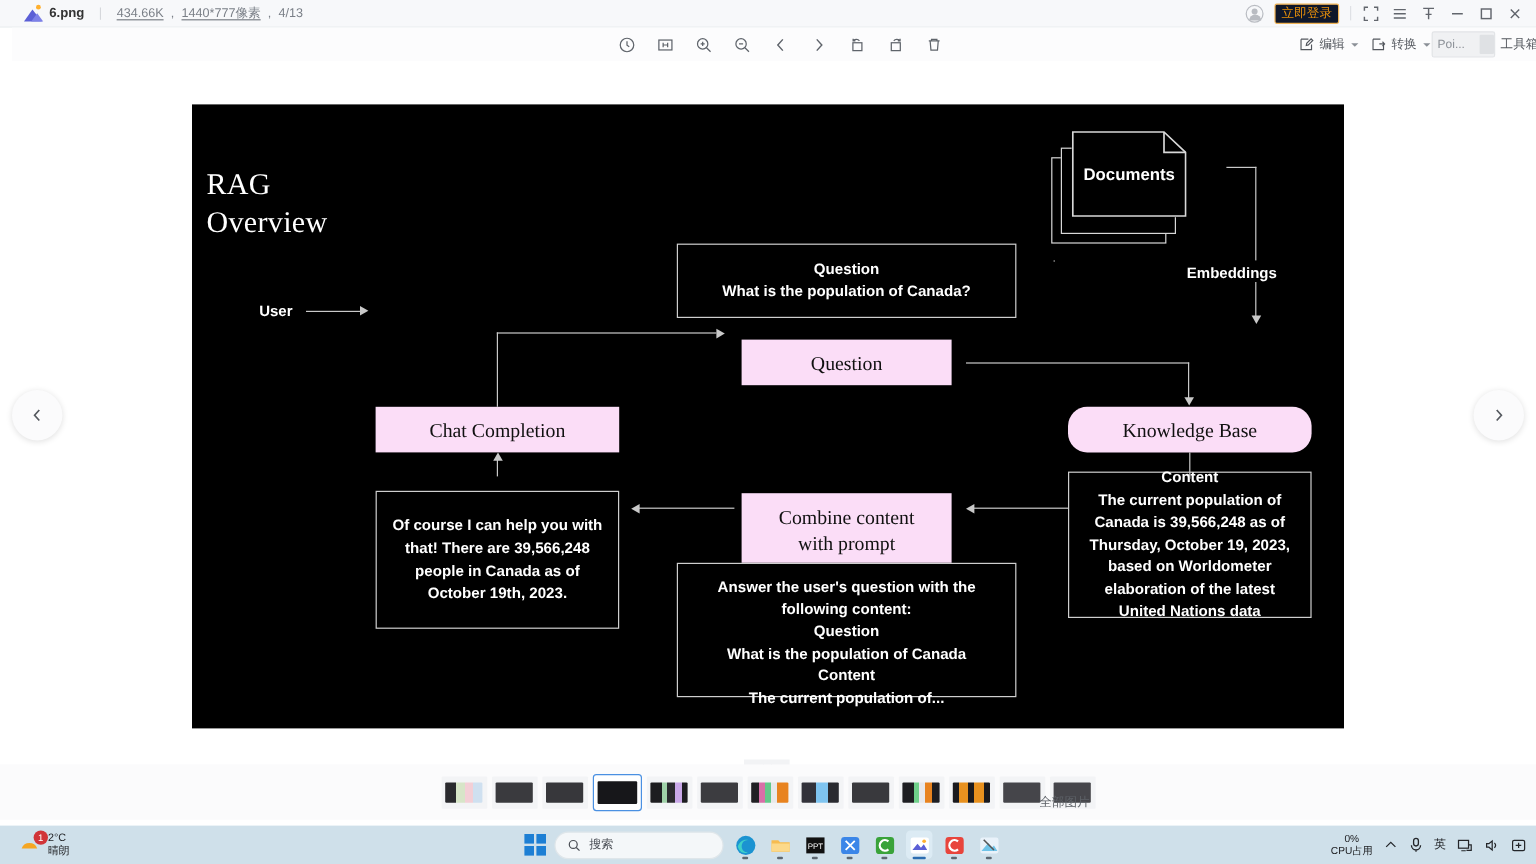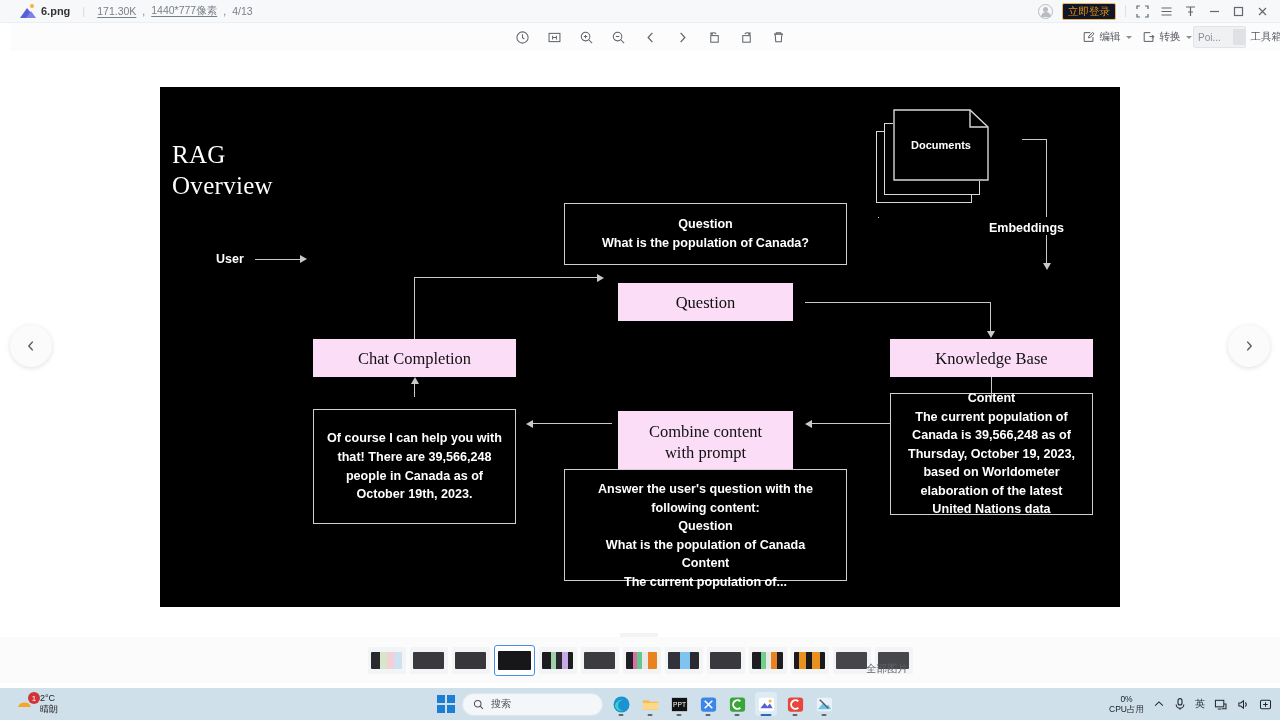--- a/index.html
+++ b/index.html
@@ -130,21 +130,21 @@
 
   
   .docstack { position: absolute; left: 716px; top: 22px; width: 120px; height: 100px; }
   .doc { position: absolute; border: 1.3px solid #d8d8d8; background: #000; }
   .doc.d1 { left: 0; top: 22px; width: 96px; height: 72px; }
   .doc.d2 { left: 8px; top: 14px; width: 96px; height: 72px; }
   .doc.d3 { left: 17px; top: 0; width: 96px; height: 72px; border: none; }
   .doclabel {
     position: absolute; left: 17px; top: 0; width: 96px; height: 72px;
     display: flex; align-items: center; justify-content: center;
-    color: #fff; font-size: 11px; font-weight: bold;
+    color: #fff; font-size: 14px; font-weight: bold;
   }
 
   
   .strip {
     position: absolute; top: 637px; left: 0;
     width: 1280px; height: 46px;
     background: #fbfbfc;
     display: flex; align-items: center; justify-content: center; gap: 4px;
   }
   .strip-handle {
@@ -202,21 +202,21 @@
 
 <div class="titlebar">
   <div class="tb-left">
     <span class="app-logo">
       <i class="mtn"></i>
         <i class="mtn2"></i>
         <i class="sun"></i>
     </span>
     <span class="fname">6.png</span>
     <span class="vbar">|</span>
-    <span class="meta"><u>171.30K</u></span>
+    <span class="meta"><u>434.66K</u></span>
     <span class="meta">,</span>
     <span class="meta"><u>1440*777像素</u></span>
     <span class="meta">,</span>
     <span class="meta">4/13</span>
   </div>
   <div class="tb-right">
     <span class="avatar-ic"></span>
     <span class="login-btn">立即登录</span>
     <span class="sep-v"></span>
     <span class="winic">
@@ -377,21 +377,21 @@
 
     <div class="box outline" style="left:404px; top:116px; width:283px; height:62px;">
       <div class="hd">Question</div>
       <div class="bd">What is the population of Canada?</div>
     </div>
 
     <div class="box pink" style="left:458px; top:196px; width:175px; height:38px;">Question</div>
 
     <div class="box pink" style="left:153px; top:252px; width:203px; height:38px;">Chat Completion</div>
 
-    <div class="box pink" style="left:730px; top:252px; width:203px; height:38px;">Knowledge Base</div>
+    <div class="box pink" style="left:730px; top:252px; width:203px; height:38px;border-radius:16px;">Knowledge Base</div>
 
     <div class="box pink" style="left:458px; top:306px; width:175px; height:62px; flex-direction:column;margin-top:18px;">
       <span>Combine content</span>
       <span>with prompt</span>
     </div>
 
     <div class="box outline" style="left:153px; top:310px; width:203px; height:115px; font-weight:bold;margin-top:12px;">Of course I can help you with that! There are 39,566,248 people in Canada as of October 19th, 2023.</div>
 
     <div class="box outline" style="left:730px; top:306px; width:203px; height:122px;">
       <div class="hd">Content</div>

